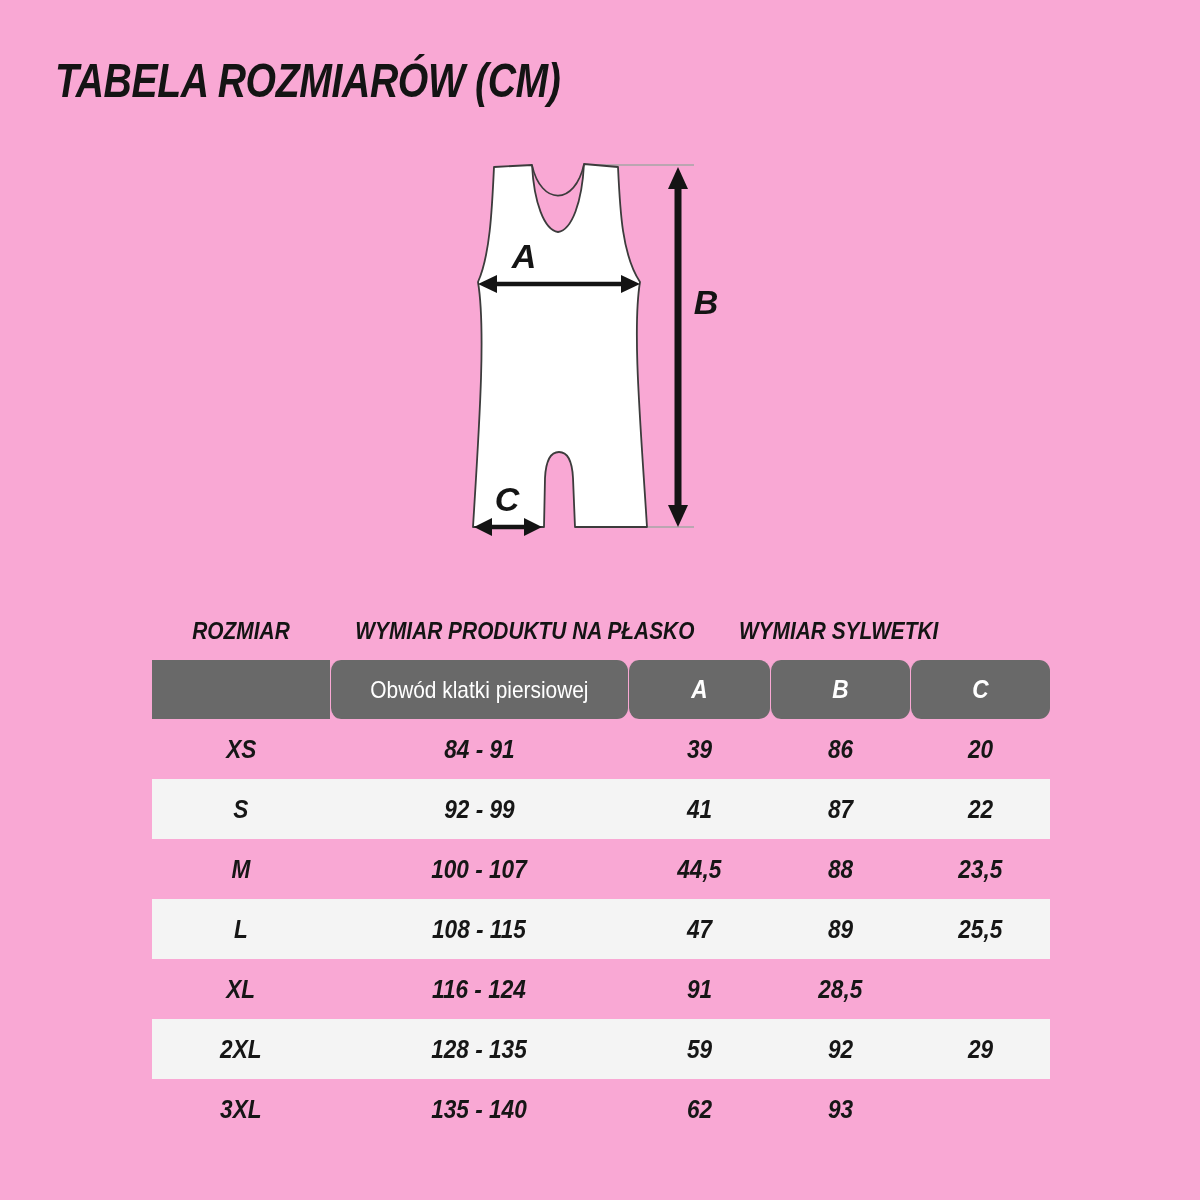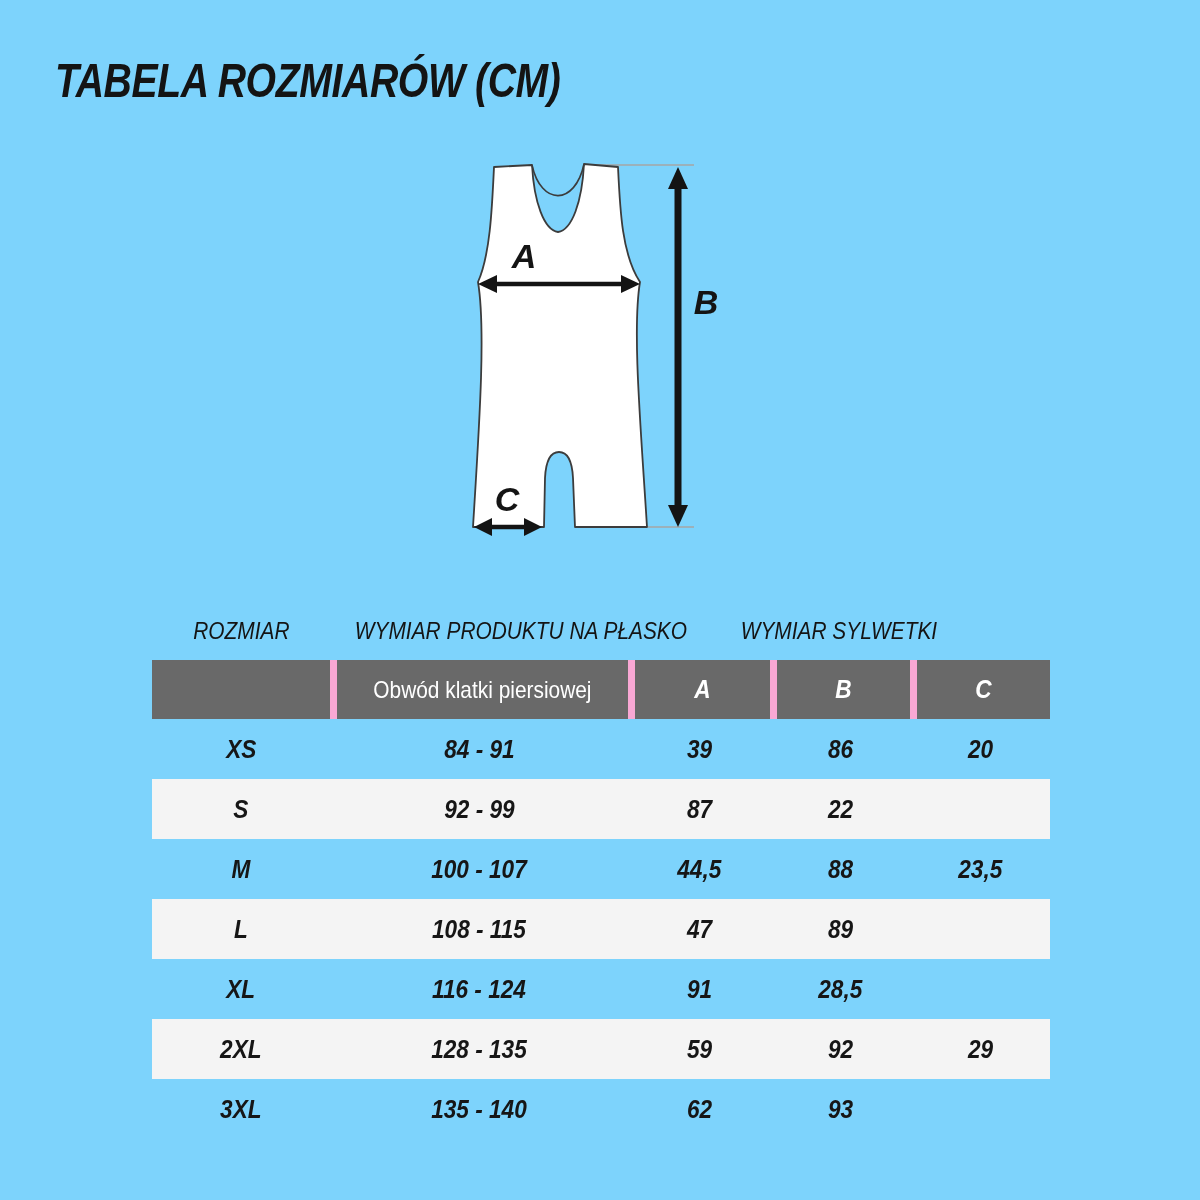--- a/index.html
+++ b/index.html
@@ -1,19 +1,19 @@
 <!DOCTYPE html>
 <html><head>
 <meta charset="utf-8">
 <style>
   * { margin:0; padding:0; box-sizing:border-box; }
   html,body { background:#fff; }
   .page {
     position:relative; width:1200px; height:1200px;
-    background:#7dd3fc; overflow:hidden;
+    background:#f9a8d4; overflow:hidden;
     font-family:"Liberation Sans", sans-serif; color:#161616;
   }
 
   
   .title {
     position:absolute; left:55px; top:56px;
     font-style:italic; font-weight:700; font-size:49px; line-height:1;
     letter-spacing:-0.5px; color:#141414;
     transform:scaleX(0.80); transform-origin:0 0;
     white-space:nowrap;
@@ -36,28 +36,28 @@
   .grid-row {
     display:grid;
     grid-template-columns:178px 298px 142px 140px 140px;
   }
   .group-row {
     display:grid;
     grid-template-columns:178px 298px 1fr;
     height:58px; align-items:center;
   }
   .gh {
-    text-align:center; font-style:italic; font-weight:400; font-size:24px;
+    text-align:center; font-style:italic; font-weight:700; font-size:24px;
     color:#141414; white-space:nowrap;
   }
   .head-row { height:59px; }
   .head-row .cell {
     background:#696969; color:#ffffff;
   }
-  .head-row .cell + .cell { border-left:7px solid #f9a8d4; }
+  .head-row .cell + .cell { border-left:1px solid #f9a8d4;border-radius:11px; }
   .cell {
     display:flex; align-items:center; justify-content:center;
     height:100%; overflow:hidden;font-style:italic;
   }
   .data-row { height:60px; font-style:italic; font-weight:700; font-size:26px; }
   .data-row.alt { background:#f4f4f4; }
   .chest-head { font-style:normal; font-weight:400; font-size:24px; }
   .abc-head { font-style:italic; font-weight:700; font-size:26px; }
   .cond { display:inline-block; transform:scaleX(0.87); transform-origin:center; white-space:nowrap; }
 </style>
@@ -159,20 +159,23 @@
     </div>
 
     <div class="grid-row data-row alt">
       <div class="cell">
           <span class="cond">S</span>
         </div>
       <div class="cell">
           <span class="cond">92 - 99</span>
         </div>
       <div class="cell">
+          <span class="cond">41</span>
+        </div>
+      <div class="cell">
           <span class="cond">87</span>
         </div>
       <div class="cell">
           <span class="cond">22</span>
         </div>
     </div>
 
     <div class="grid-row data-row">
       <div class="cell">
           <span class="cond">M</span>
@@ -196,20 +199,23 @@
           <span class="cond">L</span>
         </div>
       <div class="cell">
           <span class="cond">108 - 115</span>
         </div>
       <div class="cell">
           <span class="cond">47</span>
         </div>
       <div class="cell">
           <span class="cond">89</span>
+        </div>
+      <div class="cell">
+          <span class="cond">25,5</span>
         </div>
     </div>
 
     <div class="grid-row data-row">
       <div class="cell">
           <span class="cond">XL</span>
         </div>
       <div class="cell">
           <span class="cond">116 - 124</span>
         </div>

